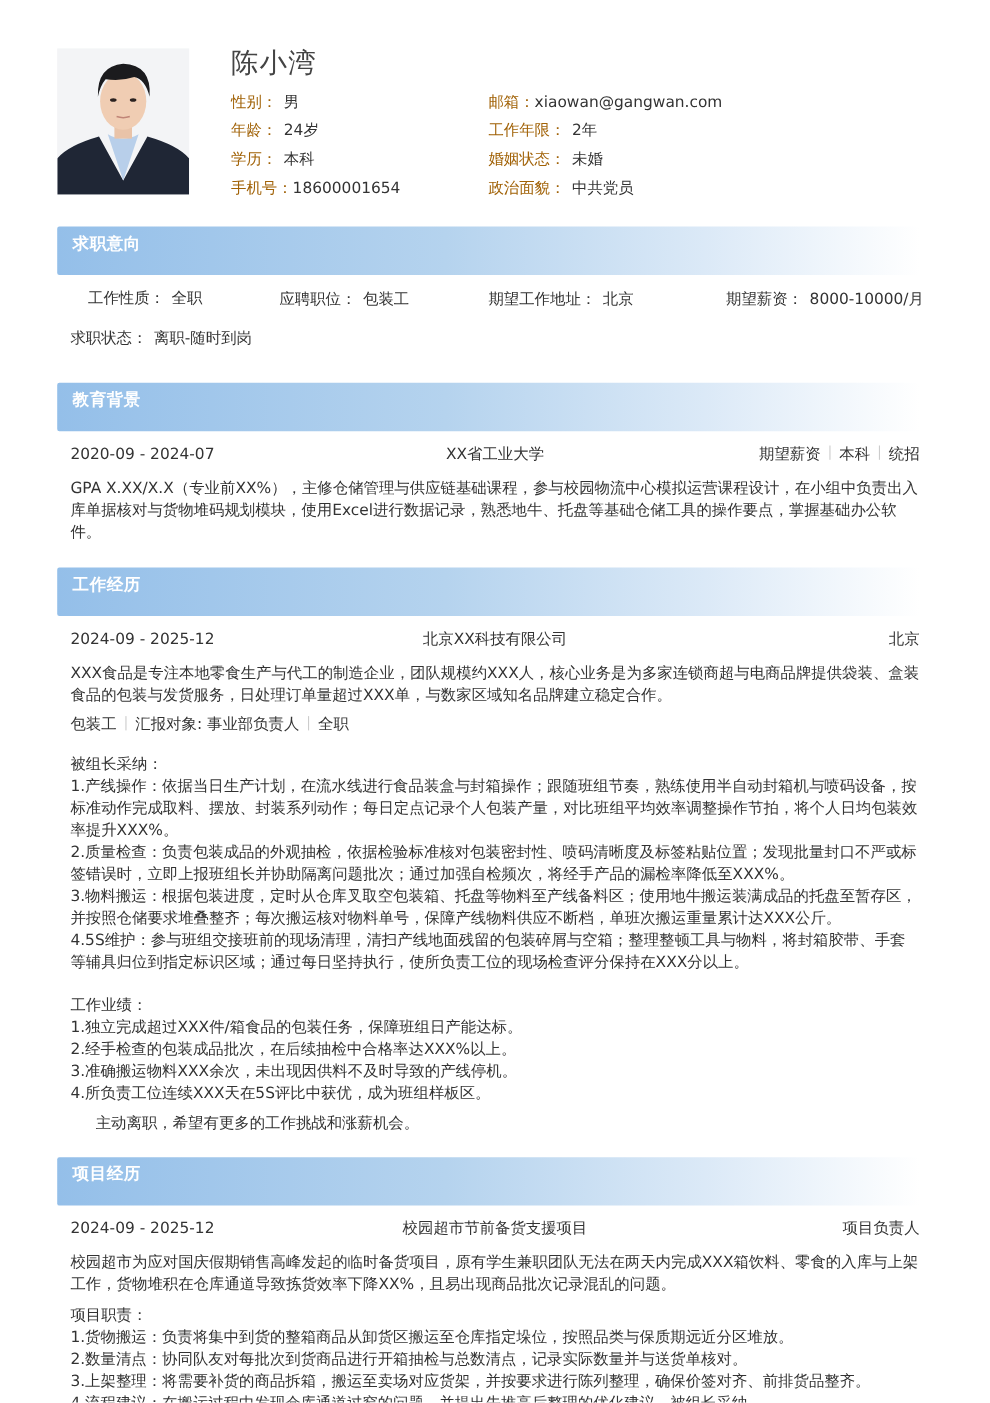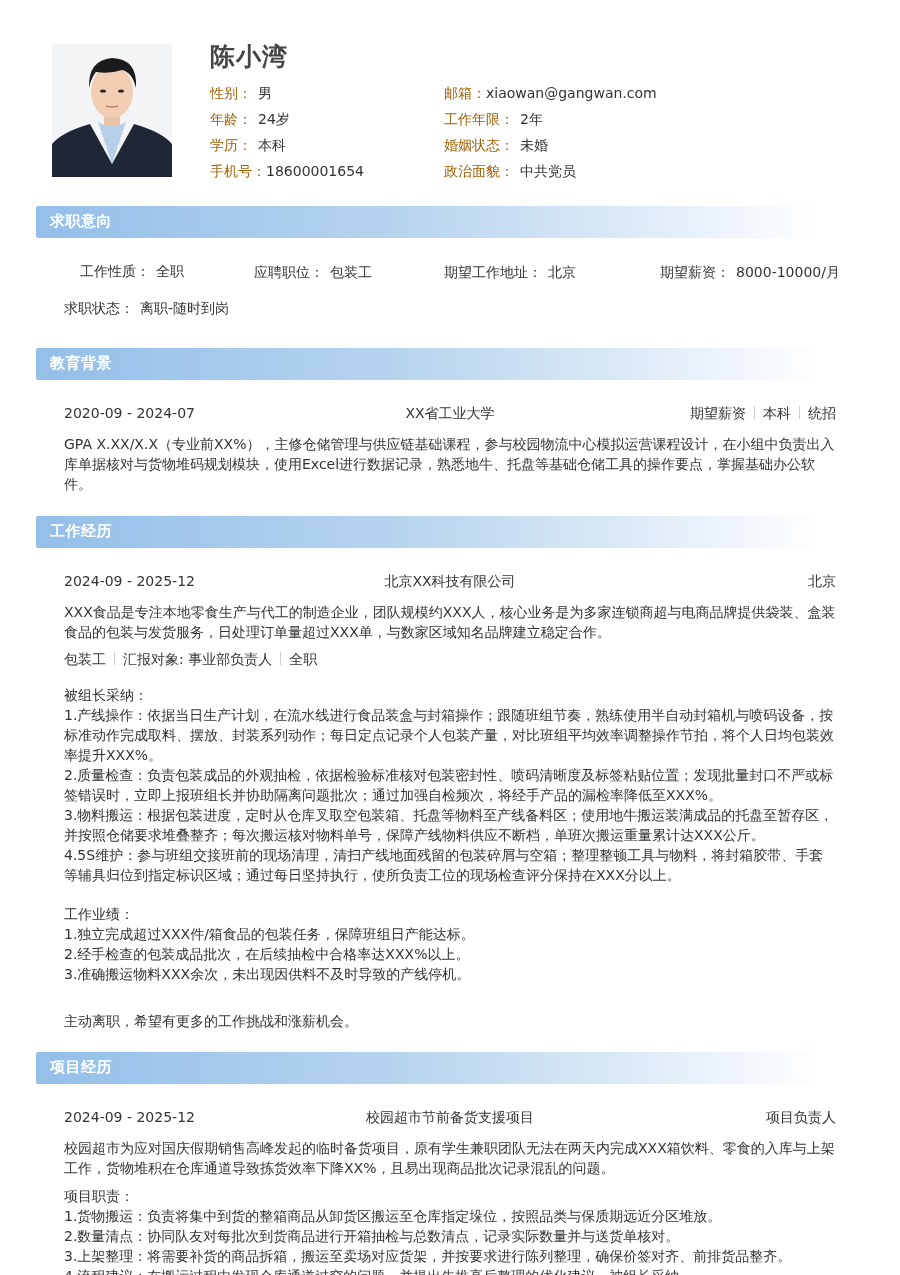--- a/index.html
+++ b/index.html
@@ -2,27 +2,27 @@
 <html><head>
 <meta charset="utf-8">
 <style>
   * { margin: 0; padding: 0; box-sizing: border-box; }
   html, body { width: 900px; height: 1275px; background: #ffffff; overflow: hidden; }
   body { font-family: "DejaVu Sans", "Liberation Sans", sans-serif; color: #333333; font-size: 14px; position: relative; }
 
   .photo { position: absolute; left: 52px; top: 44px; width: 120px; height: 133px; background: #f4f5f7; overflow: hidden; }
   .photo svg { display: block; width: 120px; height: 133px; }
 
-  .name { position: absolute; left: 210px; top: 40px; font-size: 25px; font-weight: bold; color: #444444; letter-spacing: 1px; }
+  .name { position: absolute; left: 210px; top: 40px; font-size: 25px; font-weight: normal; color: #444444; letter-spacing: 1px; }
 
   .info { position: absolute; font-size: 14px; color: #333; line-height: 26px; white-space: nowrap; }
   .info .lbl { color: #a16207; }
   .info .val { margin-left: 6px; }
 
-  .sec-head { position: absolute; left: 36px; width: 784px; height: 32px;
+  .sec-head { position: absolute; left: 52px; width: 784px; height: 44px;
     background: linear-gradient(90deg, #94bfe9 0%, #b5d3ee 45%, #dbe9f7 75%, #ffffff 100%);
     border-radius: 2px; }
   .sec-head span { position: absolute; left: 14px; top: 6px; color: #ffffff; font-weight: bold; font-size: 15px; letter-spacing: 0.5px; }
 
   .line { position: absolute; left: 64px; width: 772px; font-size: 14px; line-height: 20px; color: #333; }
   .row3 { position: absolute; left: 64px; width: 772px; height: 20px; font-size: 14px; line-height: 20px; }
   .row3 .l { position: absolute; left: 0; top: 0; }
   .row3 .c { position: absolute; left: 0; right: 0; top: 0; text-align: center; }
   .row3 .r { position: absolute; right: 0; top: 0; }
   .sep { display: inline-block; width: 1px; height: 13px; background: #cccccc; margin: 0 8px; vertical-align: -1px; }
@@ -108,22 +108,23 @@
   <div>2.质量检查：负责包装成品的外观抽检，依据检验标准核对包装密封性、喷码清晰度及标签粘贴位置；发现批量封口不严或标签错误时，立即上报班组长并协助隔离问题批次；通过加强自检频次，将经手产品的漏检率降低至XXX%。</div>
   <div>3.物料搬运：根据包装进度，定时从仓库叉取空包装箱、托盘等物料至产线备料区；使用地牛搬运装满成品的托盘至暂存区，并按照仓储要求堆叠整齐；每次搬运核对物料单号，保障产线物料供应不断档，单班次搬运重量累计达XXX公斤。</div>
   <div>4.5S维护：参与班组交接班前的现场清理，清扫产线地面残留的包装碎屑与空箱；整理整顿工具与物料，将封箱胶带、手套等辅具归位到指定标识区域；通过每日坚持执行，使所负责工位的现场检查评分保持在XXX分以上。</div>
 </div>
 
 <div class="para" style="top:904px;">
   <div>工作业绩：</div>
   <div>1.独立完成超过XXX件/箱食品的包装任务，保障班组日产能达标。</div>
   <div>2.经手检查的包装成品批次，在后续抽检中合格率达XXX%以上。</div>
   <div>3.准确搬运物料XXX余次，未出现因供料不及时导致的产线停机。</div>
+  <div>4.所负责工位连续XXX天在5S评比中获优，成为班组样板区。</div>
 </div>
-<div class="para" style="top:1011px;">主动离职，希望有更多的工作挑战和涨薪机会。</div>
+<div class="para" style="top:1011px;margin-left:23px;">主动离职，希望有更多的工作挑战和涨薪机会。</div>
 
 <div class="sec-head" style="top:1052px;padding-left:20px;">
     <span>项目经历</span>
   </div>
 
 <div class="row3" style="top:1107px;">
   <span class="l">2024-09 - 2025-12</span>
   <span class="c">校园超市节前备货支援项目</span>
   <span class="r">项目负责人</span>
 </div>

